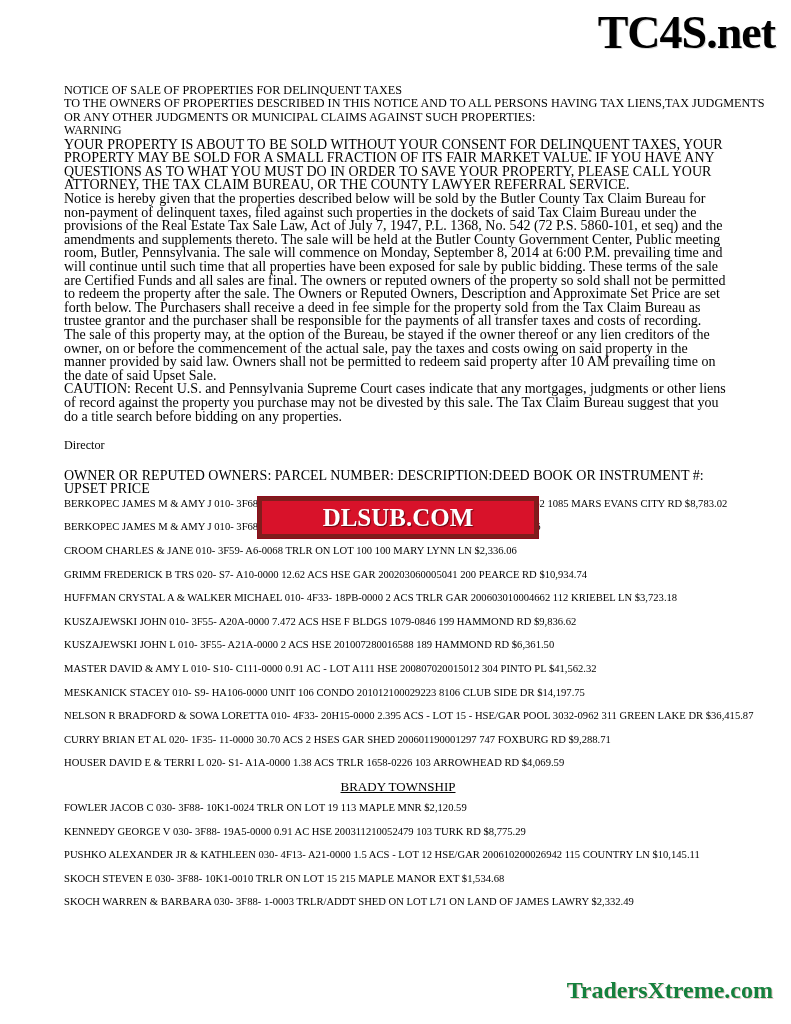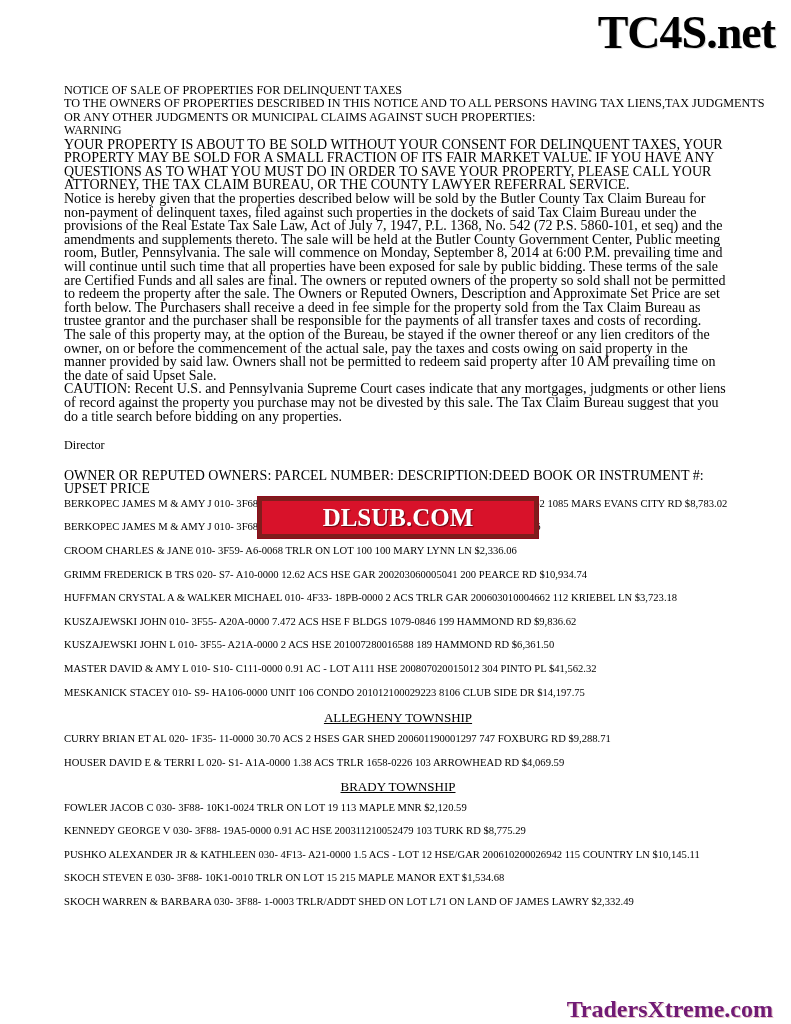--- a/index.html
+++ b/index.html
@@ -27,26 +27,26 @@
     right: 16px;
     font-family: "Liberation Serif", serif;
     font-weight: bold;
     font-size: 46px;
     color: #000000;
     letter-spacing: -1px;
     text-shadow: 1px 1px 0 #d8d8d8;
   }
   .watermark-bottom {
     position: absolute;
-    bottom: 1px;
+    bottom: 20px;
     right: 18px;
     font-family: "Liberation Serif", serif;
     font-weight: bold;
     font-size: 24px;
-    color: #701a75;
+    color: #15803d;
     text-shadow: 1px 1px 0 #e8c8c8;
   }
   .watermark-center {
     position: absolute;
     top: 497px;
     left: 258px;
     width: 272px;
     height: 33px;
     background: #d8122a;
     border: 4px solid #7f1d1d;
@@ -136,25 +136,25 @@
       <div class="adams-list">
         <div class="entry">BERKOPEC JAMES M &amp; AMY J 010- 3F68-     25-0000 3.05 ACS - LOT 1 - HSE GAR STBL 200003230006162 1085 MARS EVANS CITY RD $8,783.02</div>
         <div class="entry">BERKOPEC JAMES M &amp; AMY J 010- 3F68-     25E-0000 4.18 ACS 200006050012528 DOBSON RD $1,226.76</div>
         <div class="entry">CROOM CHARLES &amp; JANE 010- 3F59-      A6-0068 TRLR ON LOT 100  100 MARY LYNN LN $2,336.06</div>
         <div class="entry">GRIMM FREDERICK B TRS 020-  S7-     A10-0000 12.62 ACS HSE GAR 200203060005041 200 PEARCE RD $10,934.74</div>
         <div class="entry">HUFFMAN CRYSTAL A &amp; WALKER MICHAEL 010- 4F33-     18PB-0000 2 ACS TRLR GAR 200603010004662 112 KRIEBEL LN $3,723.18</div>
         <div class="entry">KUSZAJEWSKI JOHN 010- 3F55-     A20A-0000 7.472 ACS HSE F BLDGS 1079-0846 199 HAMMOND RD $9,836.62</div>
         <div class="entry">KUSZAJEWSKI JOHN L 010- 3F55-     A21A-0000 2 ACS HSE 201007280016588 189 HAMMOND RD $6,361.50</div>
         <div class="entry">MASTER DAVID &amp; AMY L 010-  S10-     C111-0000 0.91 AC - LOT A111 HSE 200807020015012 304 PINTO PL $41,562.32</div>
         <div class="entry">MESKANICK STACEY 010-   S9-   HA106-0000 UNIT 106 CONDO 201012100029223 8106 CLUB SIDE DR $14,197.75</div>
+        <div class="entry">NELSON R BRADFORD &amp; SOWA LORETTA 010- 4F33-    20H15-0000 2.395 ACS - LOT 15 - HSE/GAR POOL 3032-0962 311 GREEN LAKE DR $36,415.87</div>
       </div>
     </div>
 
     <div class="sect">
-      <div class="township">ALLEGHENY TOWNSHIP</div>
       <div>
         <div class="entry">CURRY BRIAN ET AL 020- 1F35-     11-0000 30.70 ACS 2 HSES GAR SHED 200601190001297 747 FOXBURG RD $9,288.71</div>
         <div class="entry">HOUSER DAVID E &amp; TERRI L 020-   S1-    A1A-0000 1.38 ACS TRLR 1658-0226 103 ARROWHEAD RD $4,069.59</div>
       </div>
     </div>
 
     <div class="sect">
       <div class="township">BRADY TOWNSHIP</div>
       <div>
         <div class="entry">FOWLER JACOB C 030- 3F88-    10K1-0024 TRLR ON LOT 19  113 MAPLE MNR $2,120.59</div>

